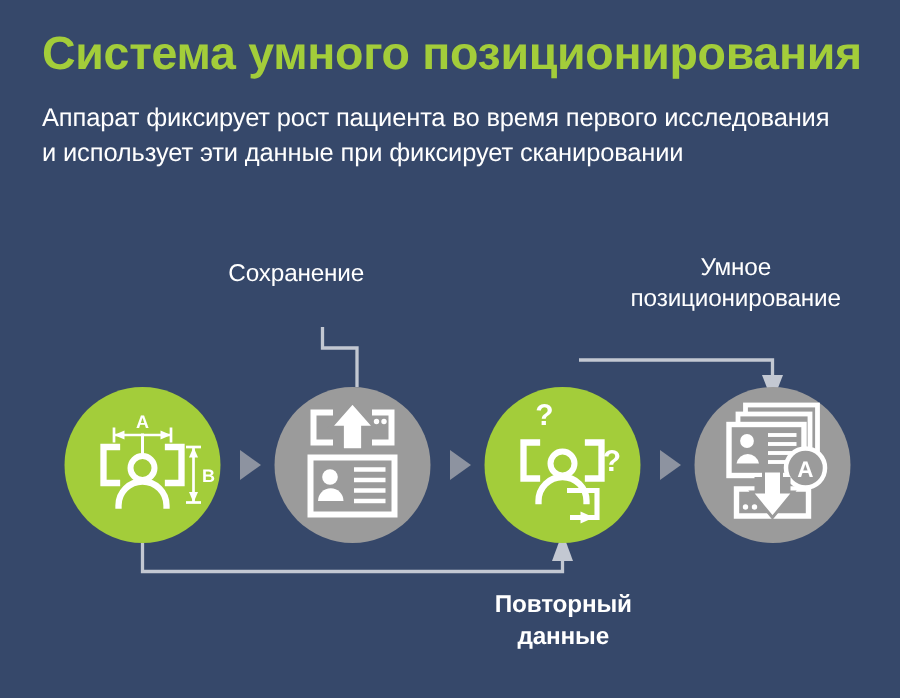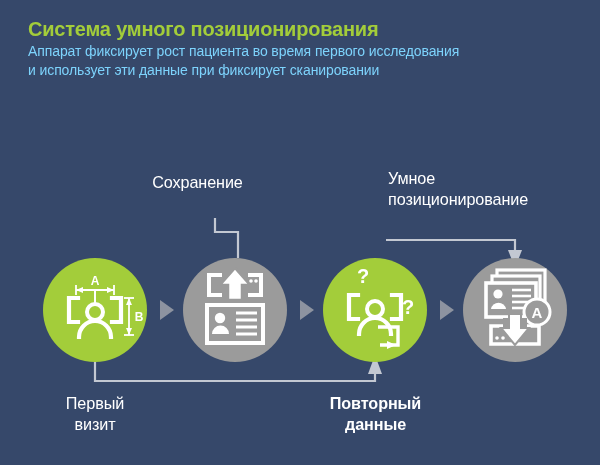--- a/index.html
+++ b/index.html
@@ -9,50 +9,50 @@
     font-family:"Liberation Sans", sans-serif;
     overflow:hidden;
     position:relative;
   }
   .stage{position:absolute;left:0;top:0;width:600px;height:465px;}
 
   
   .header{position:absolute;left:28px;top:18px;width:560px;}
   .title{
     color:#a3cd3a;
-    font-size:20px;
+    font-size:31px;
     font-weight:600;
     letter-spacing:-0.2px;
     line-height:1.15;
     white-space:nowrap;
   }
   .subtitle{
-    color:#7dd3fc;
-    font-size:14px;
+    color:#ffffff;
+    font-size:17px;
     font-weight:400;
     line-height:1.38;
-    margin-top:1px;
+    margin-top:13px;
     letter-spacing:-0.1px;
   }
   .subtitle div{white-space:nowrap;}
 
   
   svg.diagram{position:absolute;left:0;top:0;width:600px;height:465px;}
 
   
   .lbl{
     position:absolute;
     color:#ffffff;
     font-size:16.2px;
     line-height:1.3;
     letter-spacing:-0.1px;
     white-space:nowrap;
   }
   .lbl-save{ left:105px; top:172px; width:185px; text-align:center;}
-  .lbl-smart{left:388px; top:168px; width:205px; text-align:left;}
+  .lbl-smart{left:388px; top:168px; width:205px; text-align:center;}
   .lbl-first{left:20px;  top:393px; width:150px; text-align:center;}
   .lbl-rep{  left:288px; top:393px; width:175px; text-align:center;font-weight:bold;}
 </style>
 </head>
 <body>
 
 <div class="stage">
 
   <div class="header">
     <div class="title">Система умного позиционирования</div>
@@ -190,23 +190,19 @@
 
   <div class="lbl lbl-save">
     <div>Сохранение</div>
   </div>
 
   <div class="lbl lbl-smart">
     <div>Умное</div>
     <div>позиционирование</div>
   </div>
 
-  <div class="lbl lbl-first">
-    <div>Первый</div>
-    <div>визит</div>
-  </div>
 
   <div class="lbl lbl-rep">
     <div>Повторный</div>
     <div>данные</div>
   </div>
 
 </div>
 
 </body></html>

